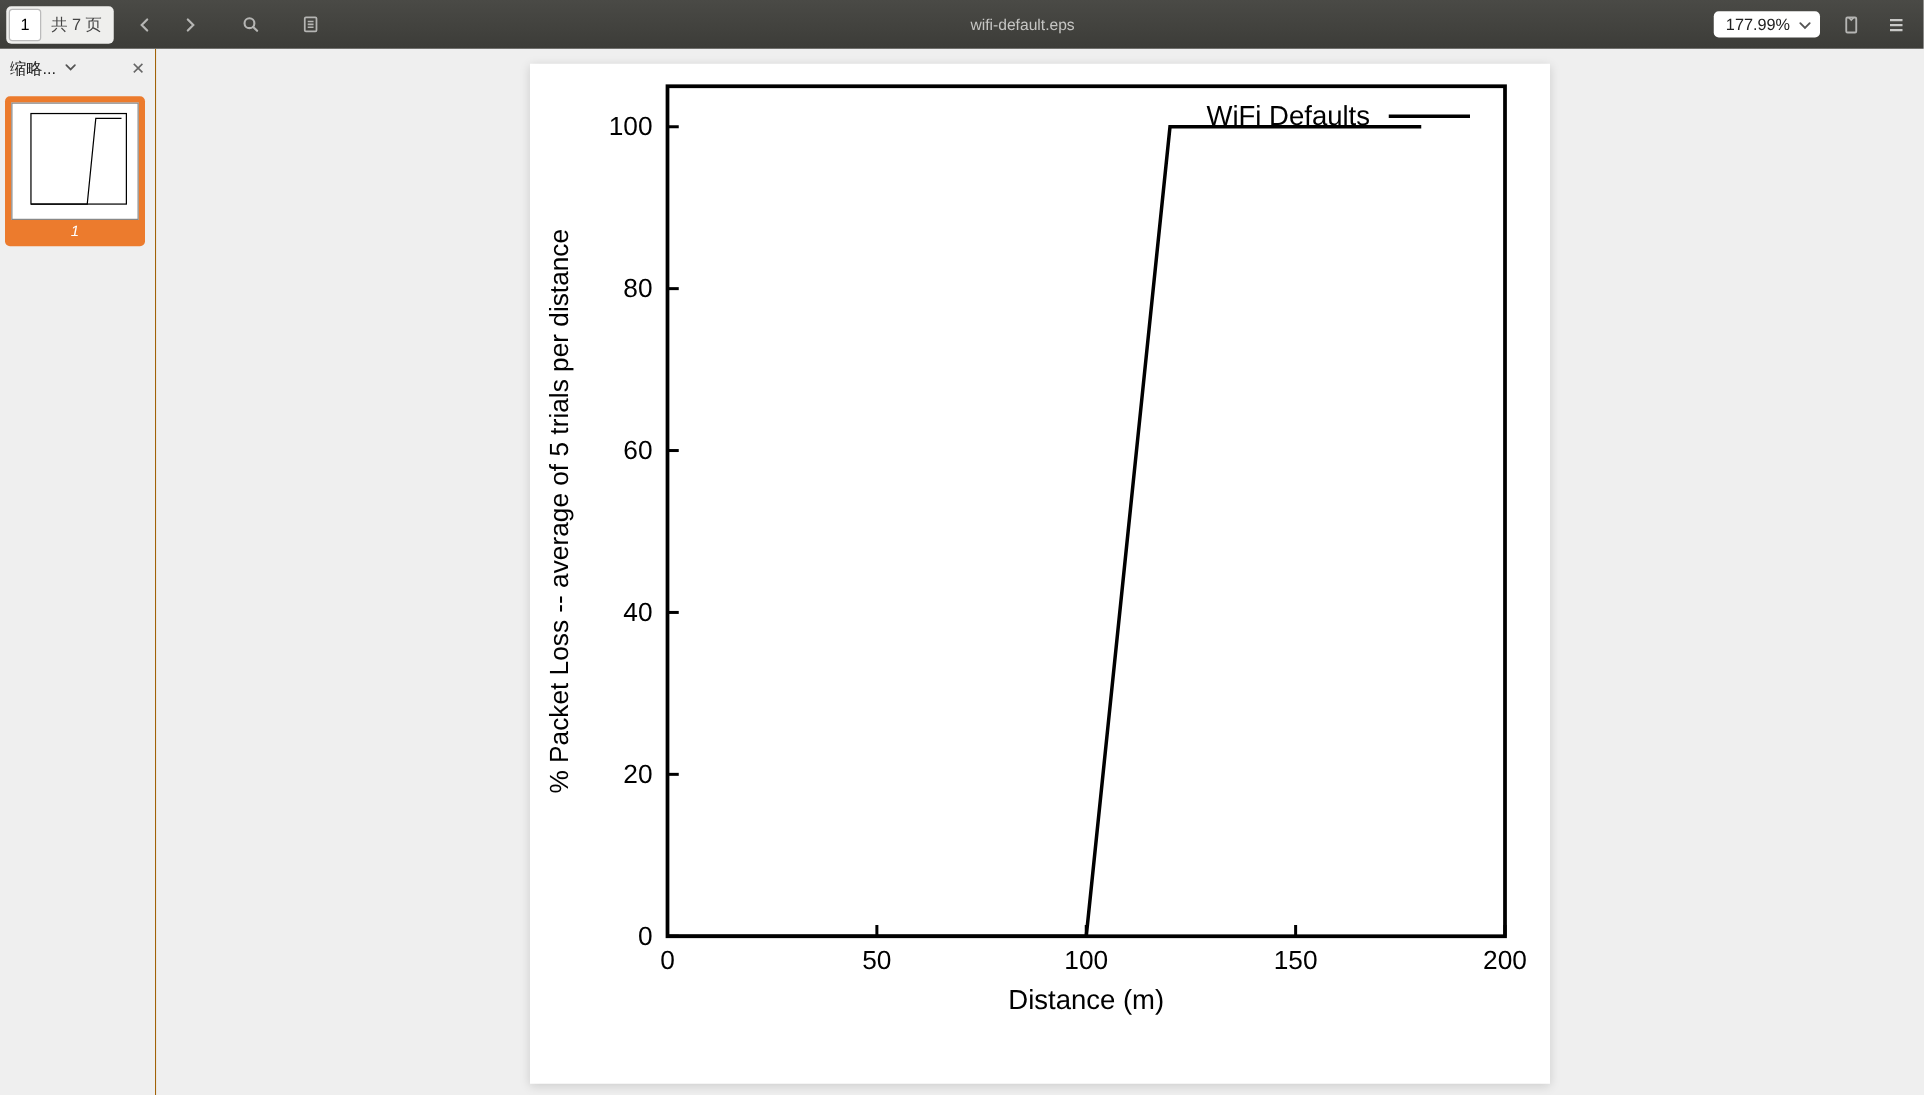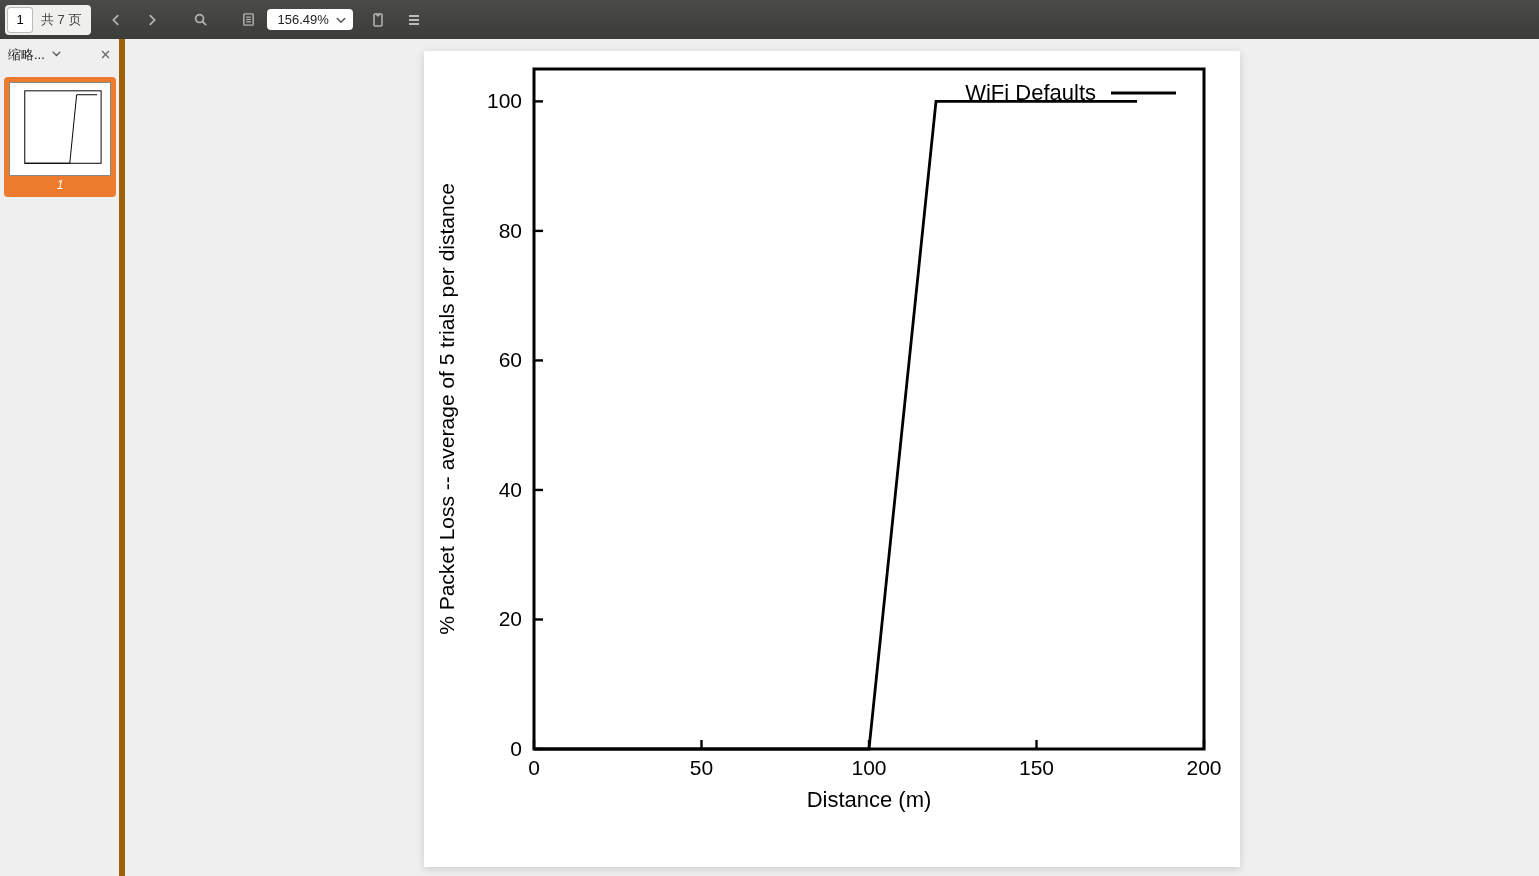--- a/index.html
+++ b/index.html
@@ -71,21 +71,21 @@
     
     .main {
       flex: 1;
       display: flex;
       overflow: hidden;
     }
     
     .sidebar {
       width: 125px;
       background: #efefef;
-      border-right: 6px solid #a16207;
+      border-right: 1px solid #a16207;
       display: flex;
       flex-direction: column;
     }
     .sidebar-head {
       height: 32px;
       display: flex;
       align-items: center;
       padding: 0 8px;
       font-size: 13px;
       color: #222;
@@ -170,22 +170,25 @@
   </div>
   <div style="width:10px"></div>
   <div class="tb-btn">
     <svg width="15" height="15" viewBox="0 0 16 16">
         <rect x="3" y="2" width="10" height="12" rx="1" stroke="#b5b5b3" stroke-width="1.5" fill="none"></rect>
         <line x1="5.5" y1="5.5" x2="10.5" y2="5.5" stroke="#b5b5b3" stroke-width="1.3"></line>
         <line x1="5.5" y1="8" x2="10.5" y2="8" stroke="#b5b5b3" stroke-width="1.3"></line>
         <line x1="5.5" y1="10.5" x2="10.5" y2="10.5" stroke="#b5b5b3" stroke-width="1.3"></line>
       </svg>
   </div>
+  <div class="tb-spacer">
+    <span class="doc-title">wifi-default.eps</span>
+  </div>
   <div class="zoom-box">
-    <span>156.49%</span>
+    <span>177.99%</span>
     <svg width="12" height="12" viewBox="0 0 16 16">
         <path d="M3 6 L8 11 L13 6" stroke="#555" stroke-width="2" fill="none" stroke-linecap="round"></path>
       </svg>
   </div>
   <div class="tb-btn">
     <svg width="16" height="16" viewBox="0 0 16 16">
         <rect x="4" y="2" width="8" height="12" rx="1" stroke="#b5b5b3" stroke-width="1.5" fill="none"></rect>
         <path d="M6 2 l2 2 l2 -2" stroke="#b5b5b3" stroke-width="1.3" fill="none"></path>
       </svg>
   </div>

